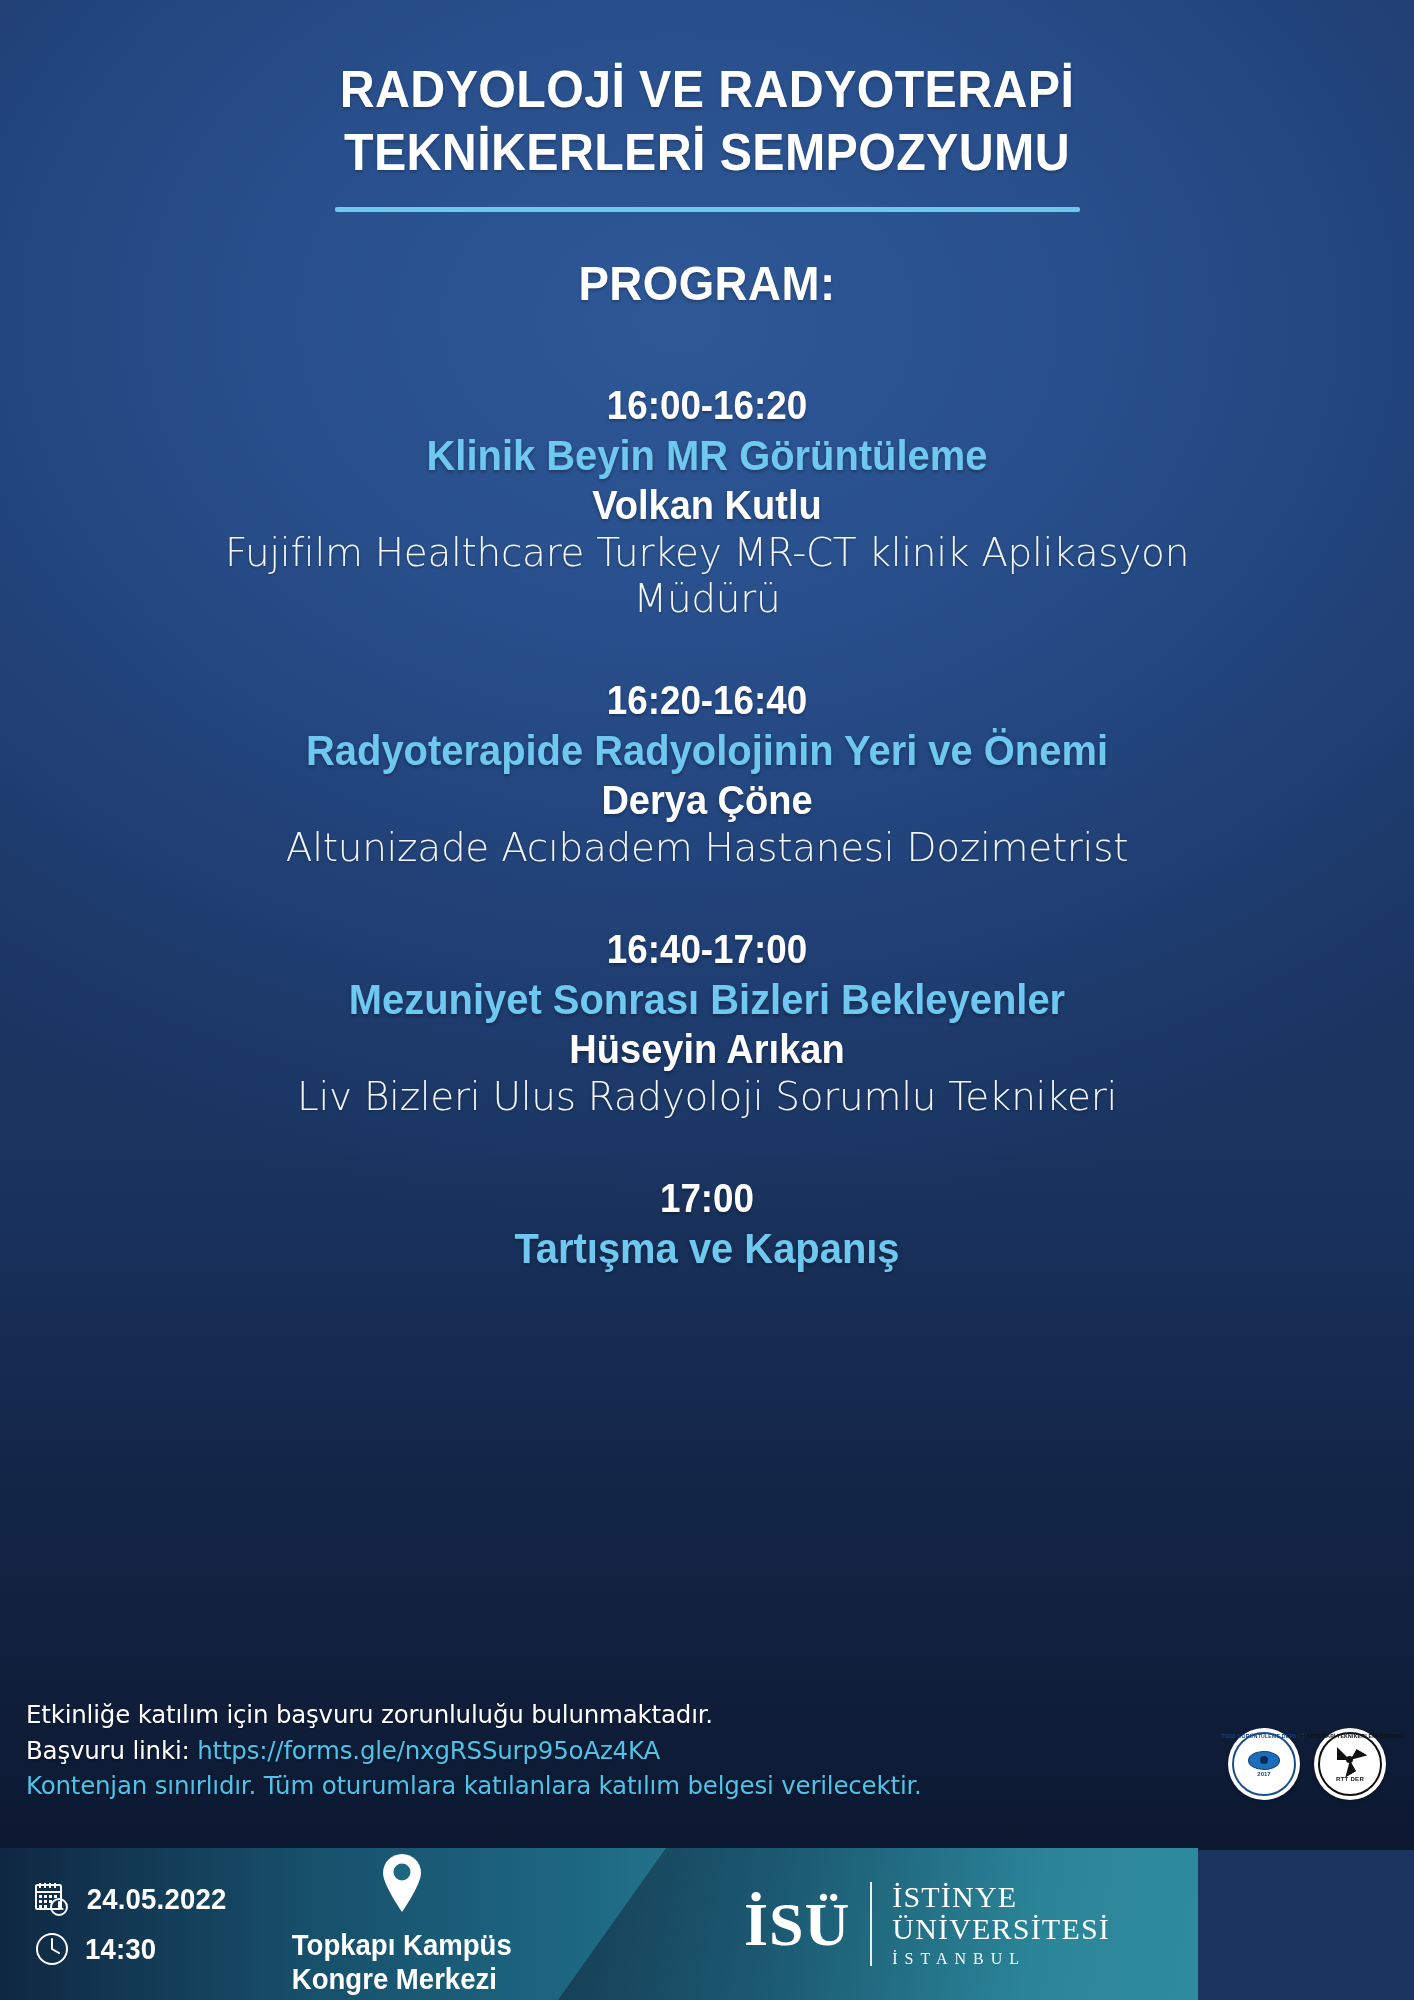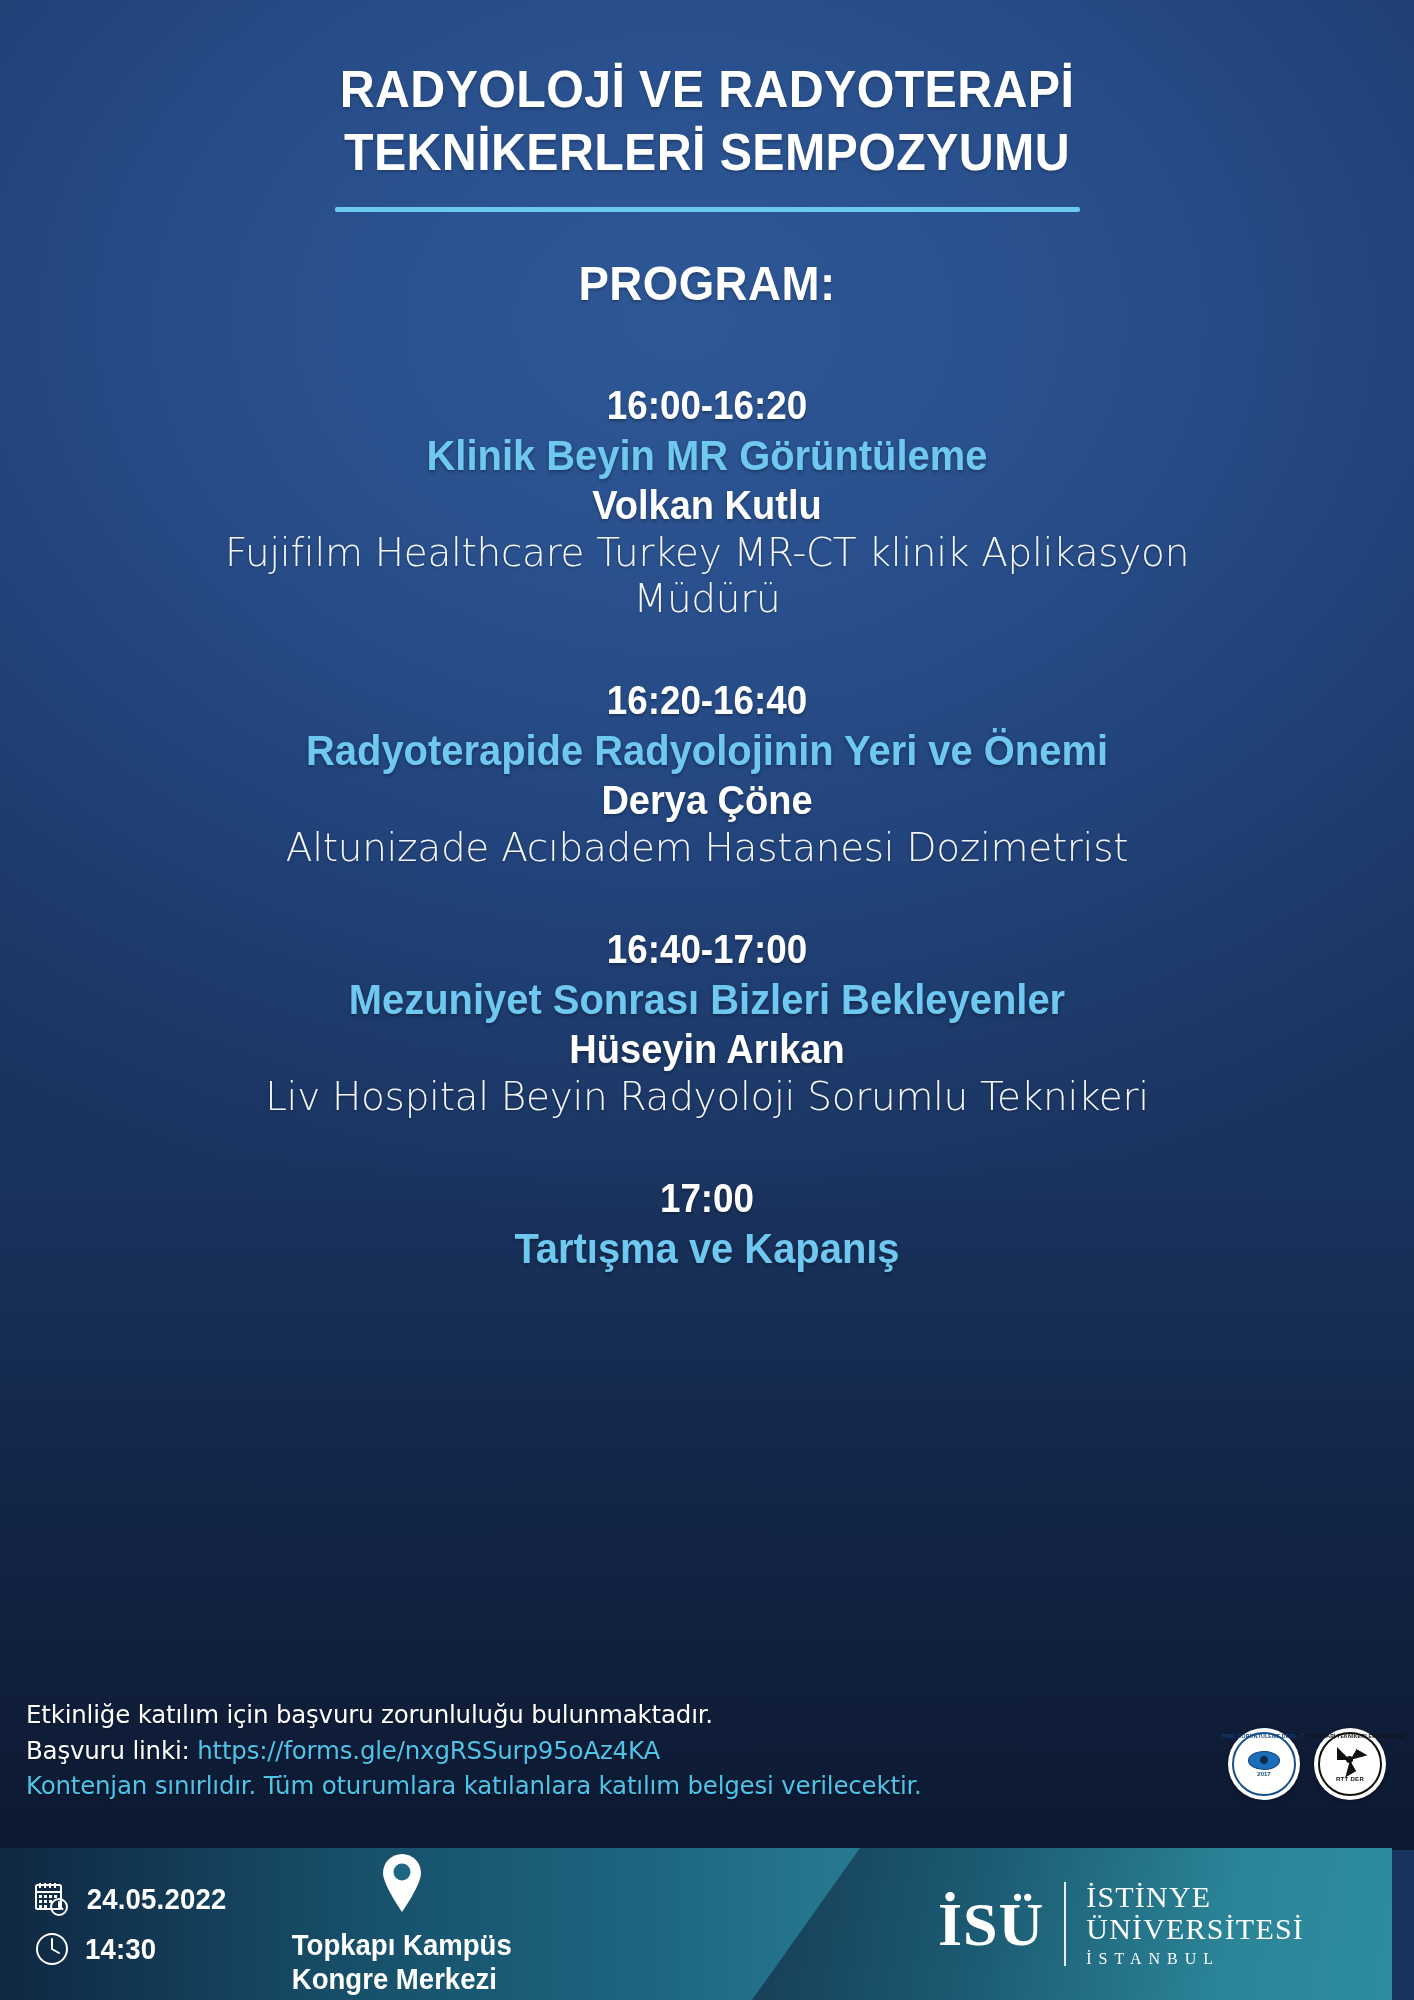--- a/index.html
+++ b/index.html
@@ -141,21 +141,21 @@
   .trefoil .b2{transform:rotate(60deg);}
   .trefoil .b3{transform:rotate(180deg);}
   .trefoil .dot{
     position:absolute;left:50%;top:50%;width:7px;height:7px;margin:-3.5px 0 0 -3.5px;
     background:#111;border-radius:50%;
   }
   .rtt-name{font-size:6px;margin-top:2px;letter-spacing:.3px;}
 
   
   .bottombar{
-    position:absolute;left:0;bottom:0;width:1392px;height:152px;z-index:6;
+    position:absolute;left:0;bottom:0;width:1198px;height:152px;z-index:6;
     background:linear-gradient(90deg,#0f2742 0%,#17506b 26%,#1d6781 48%,#2b8096 66%,#2a7c93 74%,#236b83 100%);
     overflow:hidden;
   }
   .bottombar .rightpanel{
     position:absolute;right:0;top:0;width:640px;height:152px;
     background:linear-gradient(100deg,#163d55 0%,#1b5a72 35%,#2b8598 75%,#2e8ba0 100%);
     clip-path:polygon(108px 0, 640px 0, 640px 152px, 0 152px);
   }
   .bb-inner{position:relative;z-index:2;height:152px;display:flex;align-items:center;}
   .bb-datetime{
@@ -208,21 +208,21 @@
         <div class="s-time">16:20-16:40</div>
         <div class="s-topic">Radyoterapide Radyolojinin Yeri ve Önemi</div>
         <div class="s-speaker">Derya Çöne</div>
         <div class="s-affil">Altunizade Acıbadem Hastanesi Dozimetrist</div>
       </div>
 
       <div class="session">
         <div class="s-time">16:40-17:00</div>
         <div class="s-topic">Mezuniyet Sonrası Bizleri Bekleyenler</div>
         <div class="s-speaker">Hüseyin Arıkan</div>
-        <div class="s-affil">Liv Hospital Beyin Radyoloji Sorumlu Teknikeri</div>
+        <div class="s-affil">Liv Bizleri Ulus Radyoloji Sorumlu Teknikeri</div>
       </div>
 
       <div class="session closing">
         <div class="s-time">17:00</div>
         <div class="s-topic">Tartışma ve Kapanış</div>
       </div>
 
     </div>
   </div>
 

